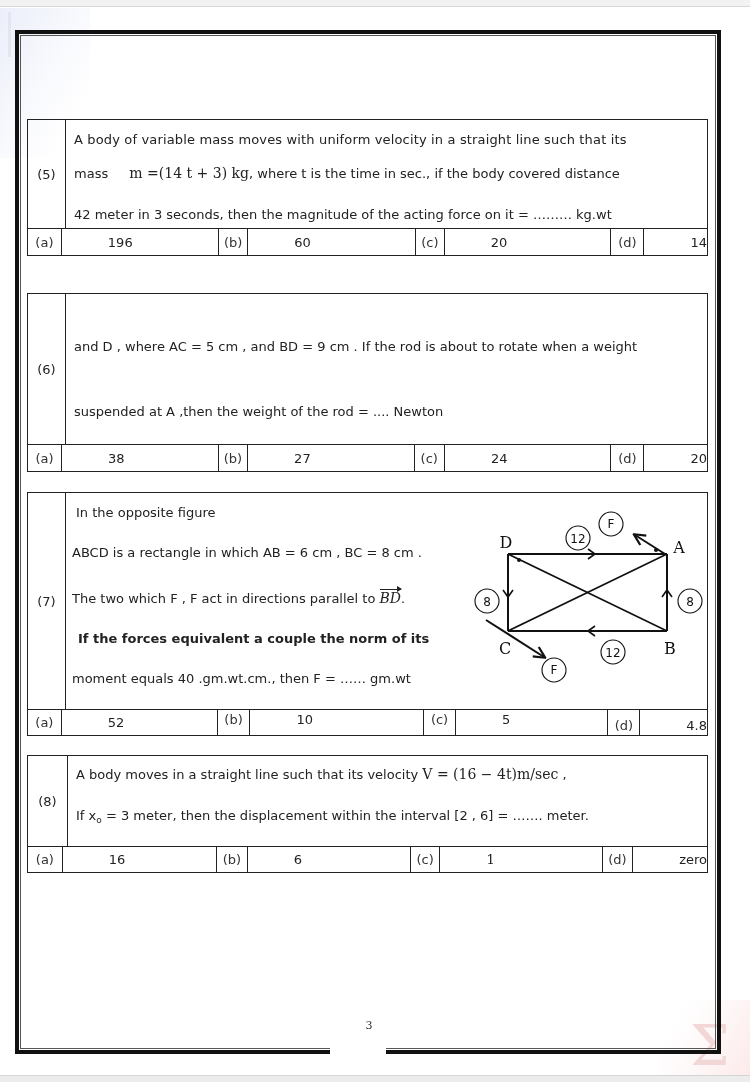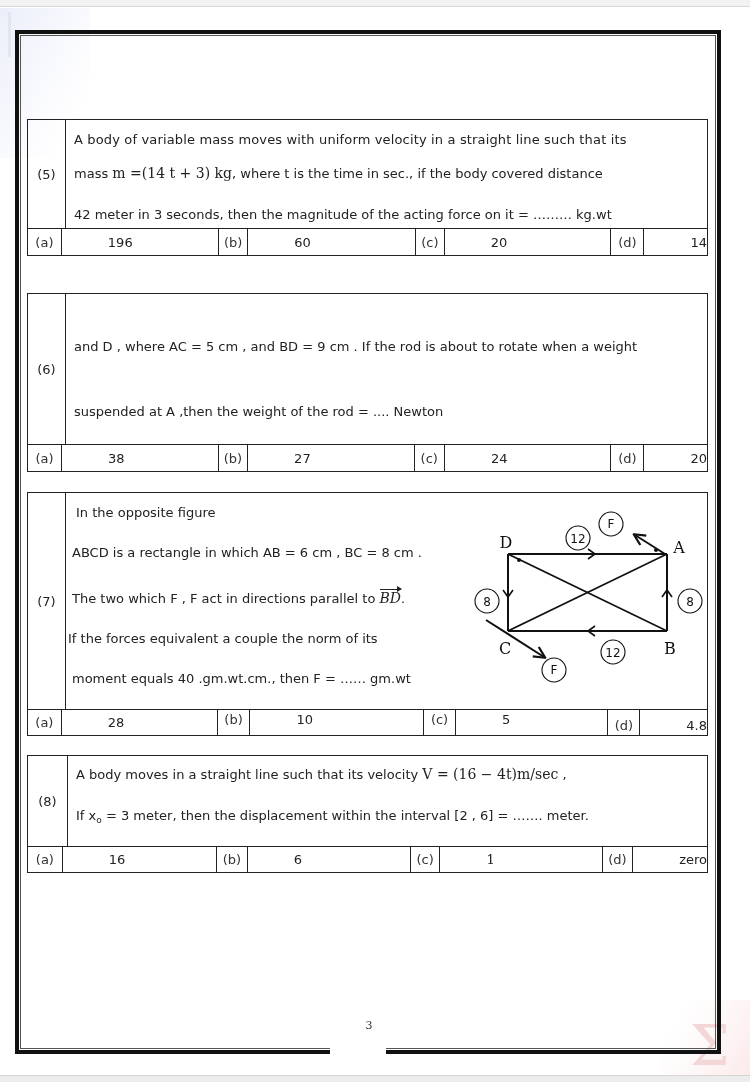--- a/index.html
+++ b/index.html
@@ -61,21 +61,21 @@
 <div class="frame-inner"></div>
 <div class="frame-gap"></div>
 
 <div class="q-block" style="top:119px;">
   <div class="q-row" style="height:109px;">
     <div class="q-num">(5)</div>
     <div class="q-body">
       <div class="q-line" style="top:12px; letter-spacing:0.15px;">A body of variable mass moves with uniform velocity in a straight line such that its</div>
       <div class="q-line" style="top:45px;">
         <span>mass</span>
-        <span class="serif" style="font-size:14px;">m =(14 t + 3) kg</span><span>, where t is the time in sec., if the body covered distance</span>
+        <span class="serif" style="font-size:14px;margin-left:17px;">m =(14 t + 3) kg</span><span>, where t is the time in sec., if the body covered distance</span>
       </div>
       <div class="q-line" style="top:87px;">42 meter in 3 seconds, then the magnitude of the acting force on it = ……… kg.wt</div>
     </div>
   </div>
   <div class="opt-row">
     <div class="opt-label" style="width:38px;">(a)</div>
     <div class="opt-val" style="width:131px;">196</div>
     <div class="opt-label" style="width:33px;">(b)</div>
     <div class="opt-val" style="width:143px;">60</div>
     <div class="opt-label" style="width:32px;">(c)</div>
@@ -108,27 +108,27 @@
 <div class="q-block" style="top:492px;">
   <div class="q-row" style="height:217px;">
     <div class="q-num">(7)</div>
     <div class="q-body">
       <div class="q-line" style="top:12px; left:10px;">In the opposite figure</div>
       <div class="q-line" style="top:52px; left:6px;">ABCD is a rectangle in which AB = 6 cm , BC = 8 cm .</div>
       <div class="q-line" style="top:97px; left:6px;">
         <span>The two which F , F act in directions parallel to</span>
         <span class="vec" style="font-size:14px;">BD</span><span>.</span>
       </div>
-      <div class="q-line" style="top:138px; left:2px;">If the forces equivalent a couple the norm of its</div>
+      <div class="q-line" style="top:138px; left:12px;font-weight:bold;">If the forces equivalent a couple the norm of its</div>
       <div class="q-line" style="top:178px; left:6px;">moment equals 40 .gm.wt.cm., then F = …… gm.wt</div>
     </div>
   </div>
   <div class="opt-row" style="height:25px;">
     <div class="opt-label" style="width:38px;">(a)</div>
-    <div class="opt-val" style="width:130px;">28</div>
+    <div class="opt-val" style="width:130px;">52</div>
     <div class="opt-label" style="width:37px; align-items:flex-start; padding-top:2px;">(b)</div>
     <div class="opt-val" style="width:150px; align-items:flex-start; padding-top:2px;">10</div>
     <div class="opt-label" style="width:36px; align-items:flex-start; padding-top:2px;">(c)</div>
     <div class="opt-val" style="width:126px; align-items:flex-start; padding-top:2px;">5</div>
     <div class="opt-label" style="width:36px; align-items:flex-end; padding-bottom:2px;">(d)</div>
     <div class="opt-val last" style="flex:1; align-items:flex-end; padding-bottom:2px;">4.8</div>
   </div>
 </div>
 
 <svg class="figure" viewBox="0 0 240 190">

